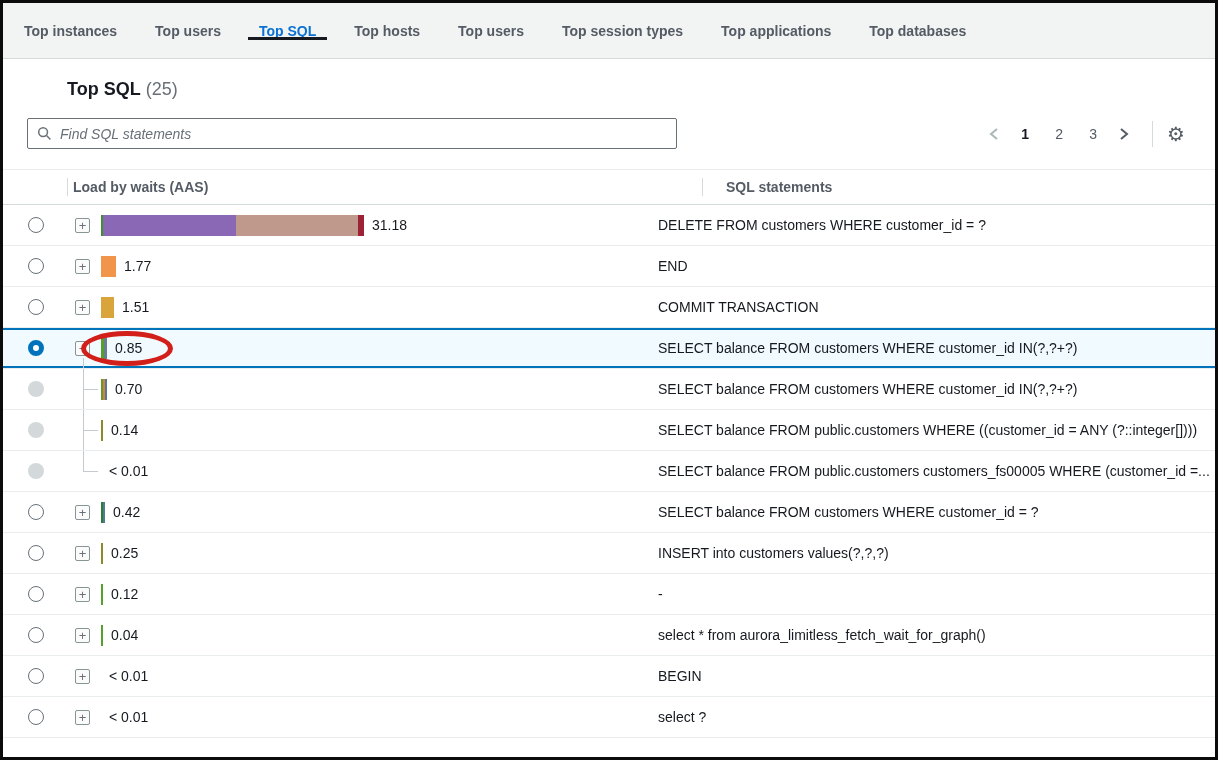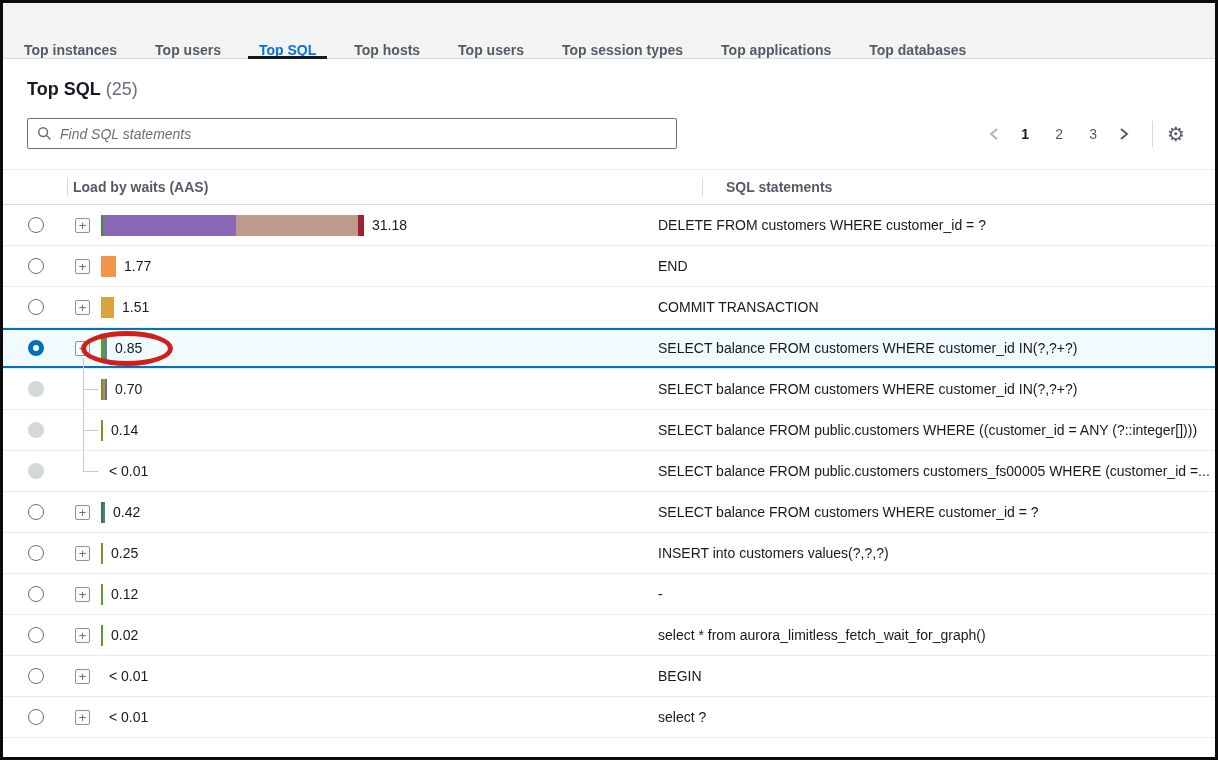--- a/index.html
+++ b/index.html
@@ -6,40 +6,40 @@
   html,body { background:#fff; }
   body { font-family: "Liberation Sans", sans-serif; }
 
   .frame {
     position: relative; width: 1218px; height: 760px;
     border: 3px solid #0b0b0b; background: #fff; overflow: hidden;
   }
 
   
   .tabbar {
-    display: flex; align-items: flex-end; height: 56px;
+    display: flex; align-items: center; height: 56px;
     background: #f2f3f3; border-bottom: 1px solid #d5dbdb; padding-left: 2px;
   }
   .tab {
     position: relative; display: flex; align-items: center;
     padding: 0 19px; font-size: 14px; font-weight: bold; color: #545b64;
     cursor: pointer; white-space: nowrap;
   }
   .tab + .tab::before {
     content:""; position:absolute; left:0; top:14px; bottom:14px;
     width:1px; background:#aab7b8;
   }
   .tab.active { color:#0972d3; }
   .tab.active::after {
     content:""; position:absolute; left:8px; right:8px; bottom:-1px;
     height:3px; background:#16191f;
   }
 
   
-  .panel-head { padding: 20px 24px 0 24px; }
+  .panel-head { padding: 20px 24px 0 24px; margin-left: 40px; }
   .panel-title { font-size: 18px; font-weight: bold; color: #16191f; }
   .panel-count { font-size: 18px; font-weight: normal; color: #687078; margin-left: 5px; }
 
   .toolbar { display: flex; align-items: center; margin: 18px 24px 8px 24px; }
   .searchbox {
     display: flex; align-items: center; width: 650px; height: 31px;
     border: 1px solid #687078; border-radius: 2px; background: #fff; padding: 0 9px;
   }
   .searchbox input {
     border: none; outline: none; flex: 1; font-size: 14px; font-style: italic;
@@ -302,21 +302,21 @@
           </div>
           <div class="cell-sql"><span class="sql-link">-</span></div>
         </div>
         <div class="row">
           <div class="cell-load">
             <span class="radio unselected"></span>
             <span class="expander">+</span>
             <span class="bar">
               <span class="seg" style="width: 2px; background: rgb(86, 160, 47);"></span>
             </span>
-            <span class="val">0.02</span>
+            <span class="val">0.04</span>
           </div>
           <div class="cell-sql"><span class="sql-link">select * from aurora_limitless_fetch_wait_for_graph()</span></div>
         </div>
         <div class="row">
           <div class="cell-load">
             <span class="radio unselected"></span>
             <span class="expander">+</span>
             <span class="bar"></span>
             <span class="val">&lt; 0.01</span>
           </div>

